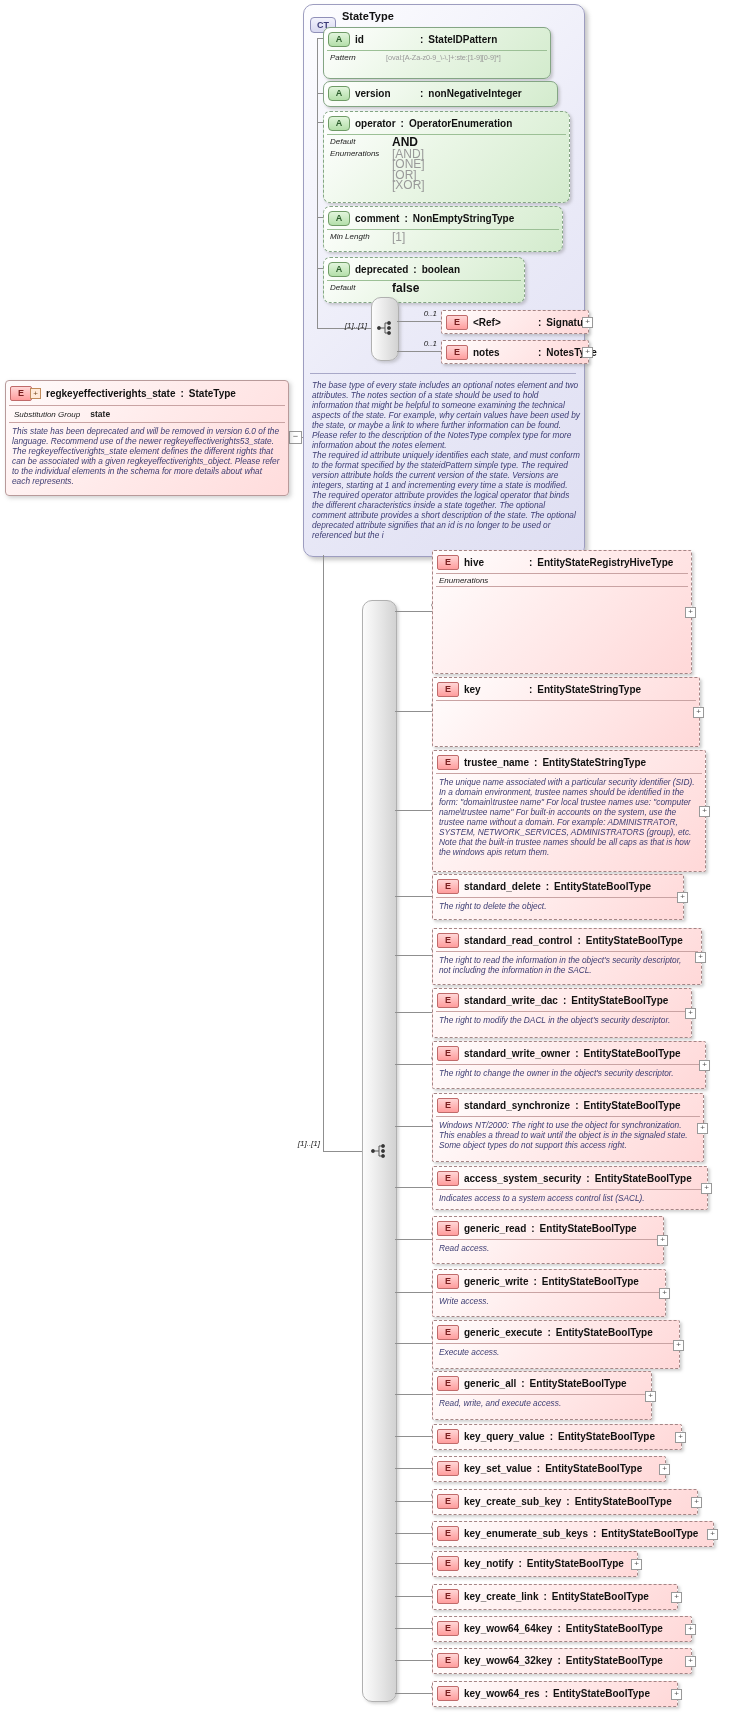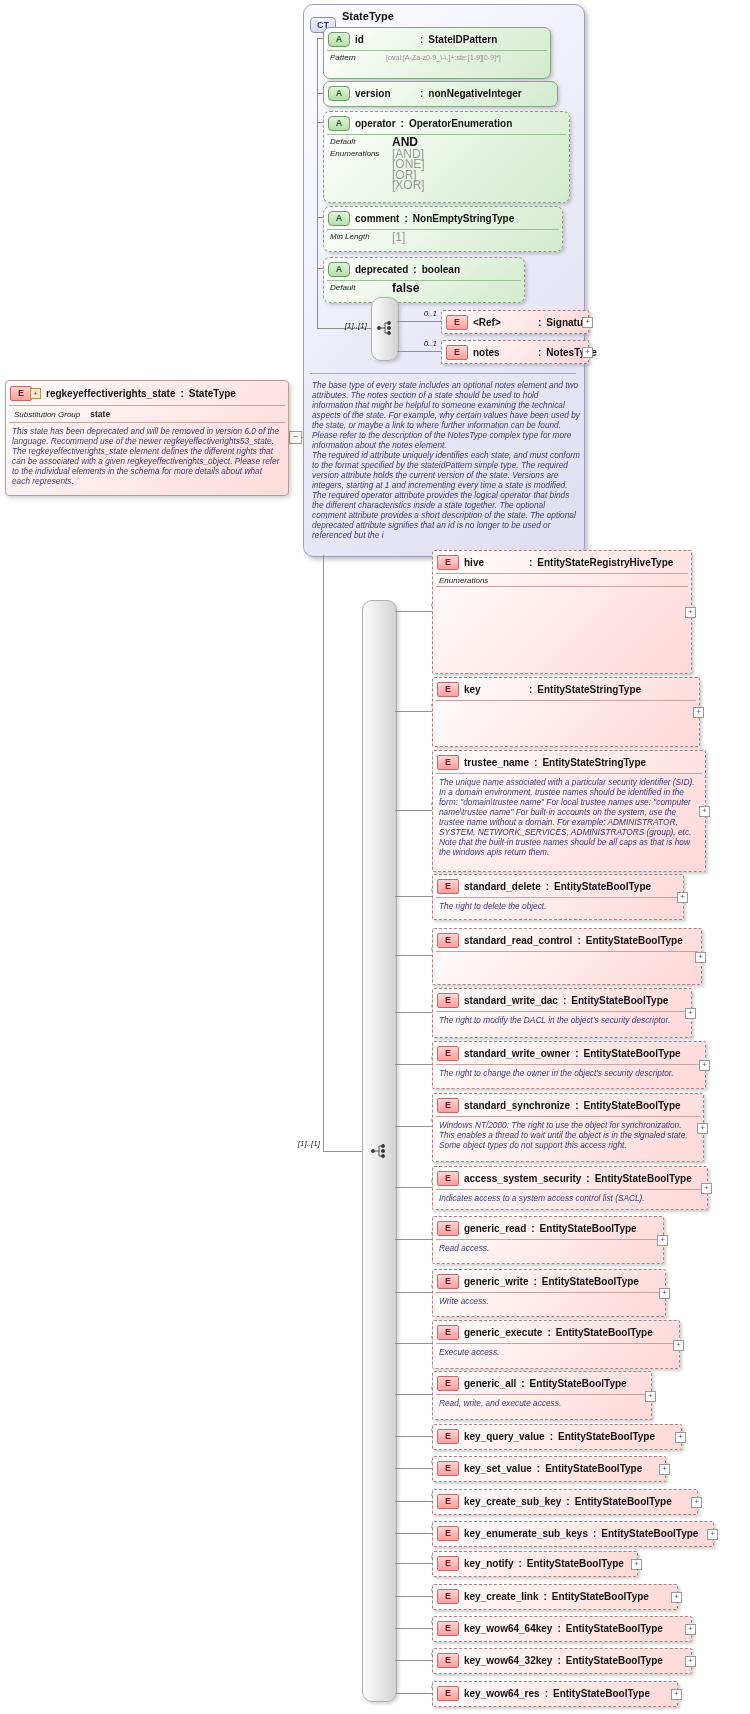--- a/index.html
+++ b/index.html
@@ -278,20 +278,21 @@
   <div class="hline" style="left:395px;top:955px;width:37px"></div>
   <div class="card card-el" style="top:944px">0..[1]</div>
   <div class="box-el" style="left:432px;top:928px;width:268px;height:55px">
     <div class="hd">
       <span class="badge badge-e">E</span>
       <span class="nm">standard_read_control</span>
       <span class="sep">:</span>
       <span class="tp">EntityStateBoolType</span>
     </div>
     <div class="rule"></div>
+    <div class="desc pre">The right to read the information in the object's security descriptor, not including the information in the SACL.</div>
     <span class="plus">+</span>
   </div>
 
   <div class="hline" style="left:395px;top:1012px;width:37px"></div>
   <div class="card card-el" style="top:1001px">0..[1]</div>
   <div class="box-el" style="left:432px;top:988px;width:258px;height:48px">
     <div class="hd">
       <span class="badge badge-e">E</span>
       <span class="nm">standard_write_dac</span>
       <span class="sep">:</span>

